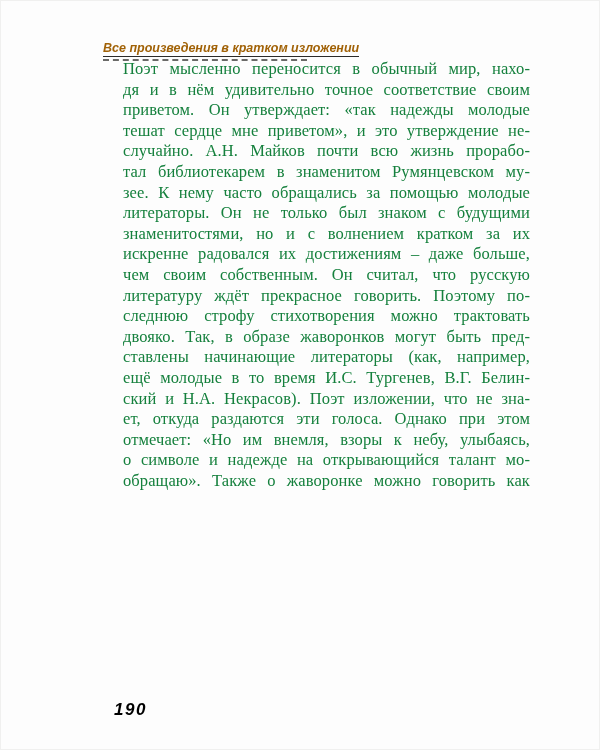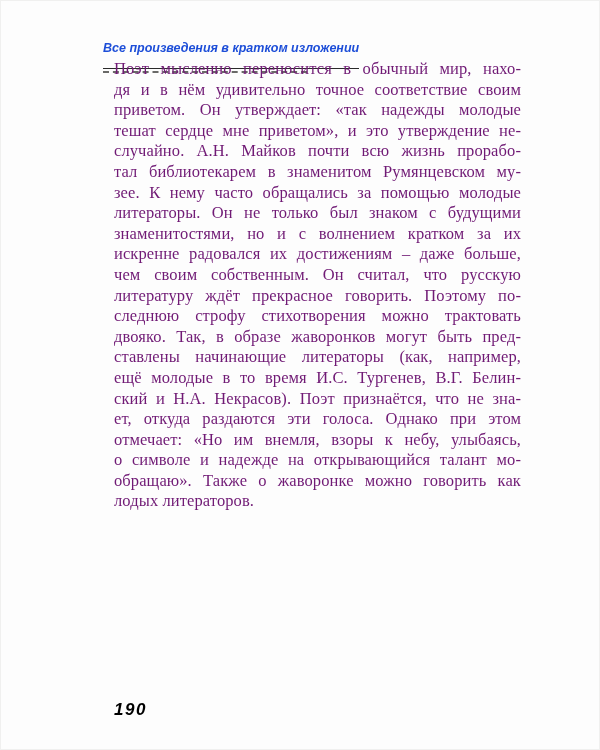--- a/index.html
+++ b/index.html
@@ -21,39 +21,39 @@
     top: 38px;
     width: 210px;
   }
   .running-header .header-text {
     display: inline-block;
     font-family: "Liberation Sans", sans-serif;
     font-style: italic;
     font-weight: bold;
     font-size: 12.5px;
     line-height: 14px;
-    color: #1d4ed8;
+    color: #a16207;
     border-bottom: 1.5px solid #2a2a2a;
-    padding-bottom: 13px;
+    padding-bottom: 1px;
     white-space: nowrap;
   }
   .running-header .header-dash {
     margin-top: 2px;
     width: 204px;
     height: 0;
     border-top: 2px dashed #6a6a68;
   }
   .body-text {
     position: absolute;
-    left: 114px;
+    left: 123px;
     top: 59px;
     width: 407px;
     font-size: 16.5px;
     line-height: 20.6px;
-    color: #701a75;
+    color: #15803d;
     letter-spacing: 0.1px;
   }
   .body-text .line {
     text-align: justify;
     text-align-last: justify;
     height: 20.6px;
     overflow: visible;
   }
   .body-text .line.last {
     text-align-last: left;
@@ -90,23 +90,22 @@
       <div class="line">зее. К нему часто обращались за помощью молодые</div>
       <div class="line">литераторы. Он не только был знаком с будущими</div>
       <div class="line">знаменитостями, но и с волнением кратком за их</div>
       <div class="line">искренне радовался их достижениям – даже больше,</div>
       <div class="line">чем своим собственным. Он считал, что русскую</div>
       <div class="line">литературу ждёт прекрасное говорить. Поэтому по-</div>
       <div class="line">следнюю строфу стихотворения можно трактовать</div>
       <div class="line">двояко. Так, в образе жаворонков могут быть пред-</div>
       <div class="line">ставлены начинающие литераторы (как, например,</div>
       <div class="line">ещё молодые в то время И.С. Тургенев, В.Г. Белин-</div>
-      <div class="line">ский и Н.А. Некрасов). Поэт признаётся, что не зна-</div>
+      <div class="line">ский и Н.А. Некрасов). Поэт изложении, что не зна-</div>
       <div class="line">ет, откуда раздаются эти голоса. Однако при этом</div>
       <div class="line">отмечает: «Но им внемля, взоры к небу, улыбаясь,</div>
       <div class="line">о символе и надежде на открывающийся талант мо-</div>
       <div class="line">обращаю». Также о жаворонке можно говорить как</div>
-      <div class="line last">лодых литераторов.</div>
     </div>
 
   <div class="page-number">190</div>
 
 </div>
 
 </body></html>

